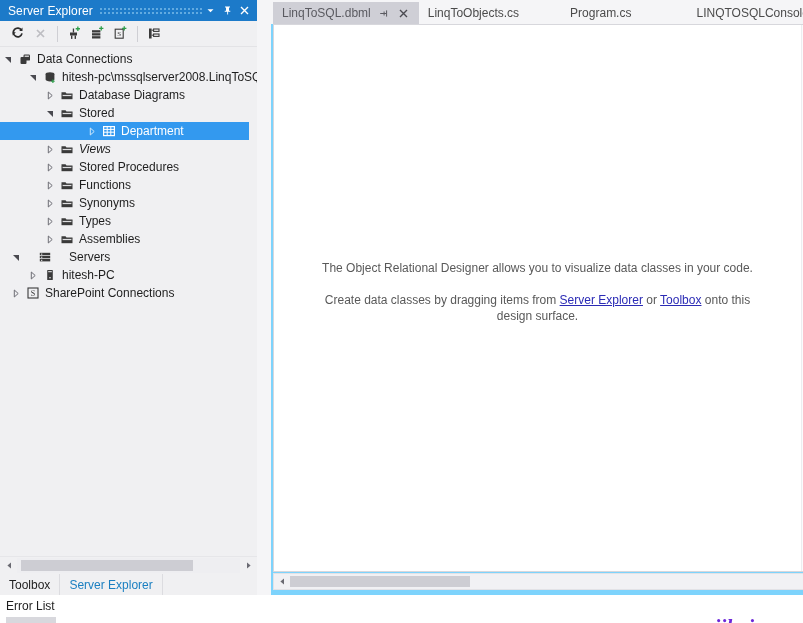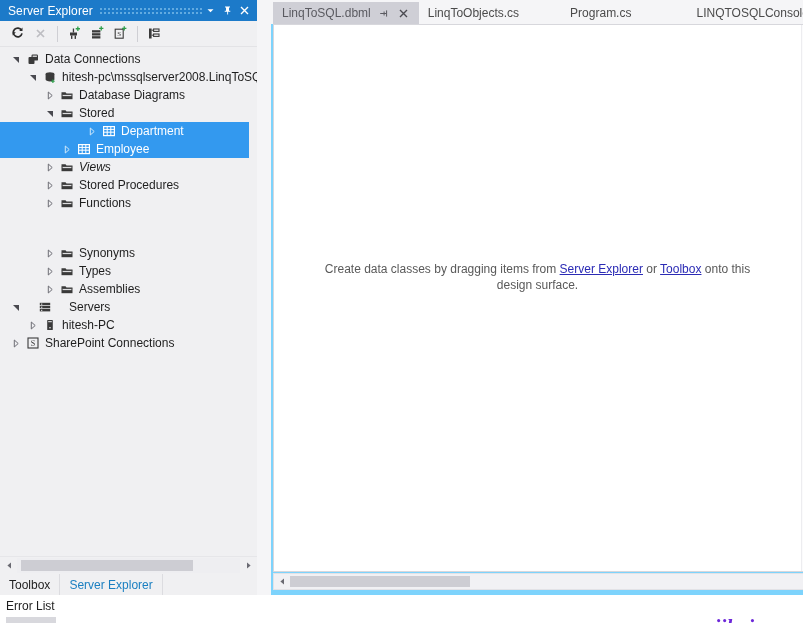--- a/index.html
+++ b/index.html
@@ -413,21 +413,21 @@
           <rect x="3" y="3.5" width="2.6" height="10" fill="#3a3a3a"></rect>
           <rect x="7.6" y="4" width="5.4" height="2.4" fill="none" stroke="#3a3a3a" stroke-width="1.1"></rect>
           <rect x="7.6" y="9" width="5.4" height="2.4" fill="none" stroke="#3a3a3a" stroke-width="1.1"></rect>
           <path d="M5.6 5.2 h2 M5.6 10.2 h2" stroke="#3a3a3a" stroke-width="1"></path>
         </svg>
       </span>
     </div>
 
     <div id="tree-scroll">
       <div id="tree">
-          <div class="tnode" style="padding-left: 8px;">
+          <div class="tnode" style="">
             <span class="twist">
               <svg width="10" height="11" viewBox="0 0 10 11">
                 <path d="M2 3 L8 3 L8 9 Z" fill="#4a4a50"></path>
               </svg>
             </span>
             <span class="ticon">
               <svg width="14" height="14" viewBox="0 0 14 14">
                 <rect x="2.5" y="5" width="6" height="7" rx="1" fill="#3a3a3a"></rect>
                 <rect x="5.5" y="2.6" width="6.5" height="6" rx="1.2" fill="#3a3a3a"></rect>
                 <rect x="6.6" y="3.6" width="4.3" height="1.2" fill="#f0f0f2"></rect>
@@ -487,34 +487,20 @@
               </svg>
             </span>
             <span class="ticon">
               <svg width="14" height="14" viewBox="0 0 14 14">
                 <rect x="1.6" y="2.6" width="10.8" height="9" fill="none" stroke="#ffffff" stroke-width="1.2"></rect>
                 <path d="M1.6 5.4 h10.8 M1.6 8.2 h10.8 M5.2 2.6 v9 M8.8 2.6 v9" stroke="#ffffff" stroke-width="1"></path>
               </svg>
             </span>
             <span class="tlabel">Department</span>
           </div>
-          <div class="tnode sel" style="padding-left: 59px;">
-            <span class="twist">
-              <svg width="10" height="11" viewBox="0 0 10 11">
-                <path d="M3.3 2 L7.2 5.5 L3.3 9 Z" fill="none" stroke="#cfe8fb" stroke-width="1"></path>
-              </svg>
-            </span>
-            <span class="ticon">
-              <svg width="14" height="14" viewBox="0 0 14 14">
-                <rect x="1.6" y="2.6" width="10.8" height="9" fill="none" stroke="#ffffff" stroke-width="1.2"></rect>
-                <path d="M1.6 5.4 h10.8 M1.6 8.2 h10.8 M5.2 2.6 v9 M8.8 2.6 v9" stroke="#ffffff" stroke-width="1"></path>
-              </svg>
-            </span>
-            <span class="tlabel">Employee</span>
-          </div>
           <div class="tnode" style="padding-left: 42px; font-style: italic;">
             <span class="twist">
               <svg width="10" height="11" viewBox="0 0 10 11">
                 <path d="M3.3 2 L7.2 5.5 L3.3 9 Z" fill="none" stroke="#6d6d75" stroke-width="1"></path>
               </svg>
             </span>
             <span class="ticon">
               <svg width="14" height="14" viewBox="0 0 14 14">
                 <path d="M1.5 4.2 h4 l1 1.2 h6 v1 h-11 Z" fill="#3a3a3a"></path>
                 <rect x="1.5" y="6.2" width="11" height="5" fill="#3a3a3a"></rect>
@@ -546,21 +532,21 @@
             </span>
             <span class="ticon">
               <svg width="14" height="14" viewBox="0 0 14 14">
                 <path d="M1.5 4.2 h4 l1 1.2 h6 v1 h-11 Z" fill="#3a3a3a"></path>
                 <rect x="1.5" y="6.2" width="11" height="5" fill="#3a3a3a"></rect>
                 <rect x="2.6" y="7.1" width="8.8" height="1" fill="#f0f0f2"></rect>
               </svg>
             </span>
             <span class="tlabel">Functions</span>
           </div>
-          <div class="tnode" style="padding-left: 42px; margin-top: 32px;">
+          <div class="tnode" style="padding-left: 42px;">
             <span class="twist">
               <svg width="10" height="11" viewBox="0 0 10 11">
                 <path d="M3.3 2 L7.2 5.5 L3.3 9 Z" fill="none" stroke="#6d6d75" stroke-width="1"></path>
               </svg>
             </span>
             <span class="ticon">
               <svg width="14" height="14" viewBox="0 0 14 14">
                 <path d="M1.5 4.2 h4 l1 1.2 h6 v1 h-11 Z" fill="#3a3a3a"></path>
                 <rect x="1.5" y="6.2" width="11" height="5" fill="#3a3a3a"></rect>
                 <rect x="2.6" y="7.1" width="8.8" height="1" fill="#f0f0f2"></rect>
@@ -693,20 +679,21 @@
         <div class="doctab" style="margin-left: 34px;">
           <span class="tabname">Program.cs</span>
         </div>
         <div class="doctab" style="margin-left: 48px;">
           <span class="tabname">LINQTOSQLConsoleApp*</span>
         </div>
       </div>
 
     <div id="designer-wrap">
       <div id="designer-surface">
+        <div class="dz-line1">The Object Relational Designer allows you to visualize data classes in your code.</div>
         <div class="dz-line2">
           <span>Create data classes by dragging items from </span><span class="dz-link">Server Explorer</span><span> or </span><span class="dz-link">Toolbox</span><span> onto this design surface.</span>
         </div>
       </div>
       <div id="designer-vscroll">
         <div class="varrow">
           <svg width="9" height="9" viewBox="0 0 9 9">
               <path d="M1.4 6 L4.5 2.6 L7.6 6 Z" fill="#6a6a72"></path>
             </svg>
         </div>

